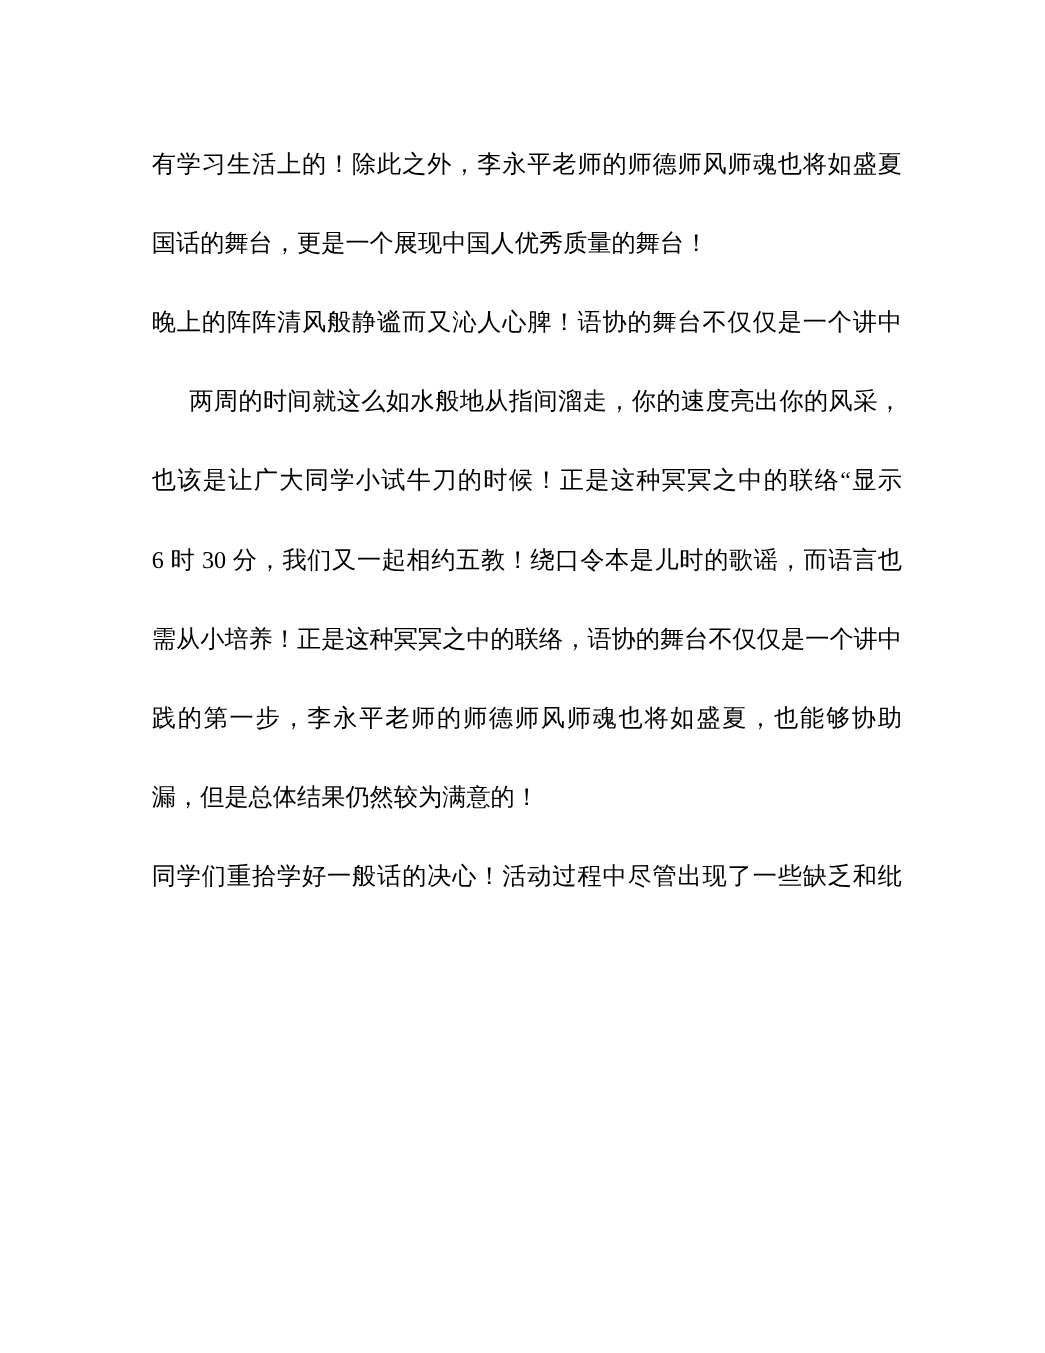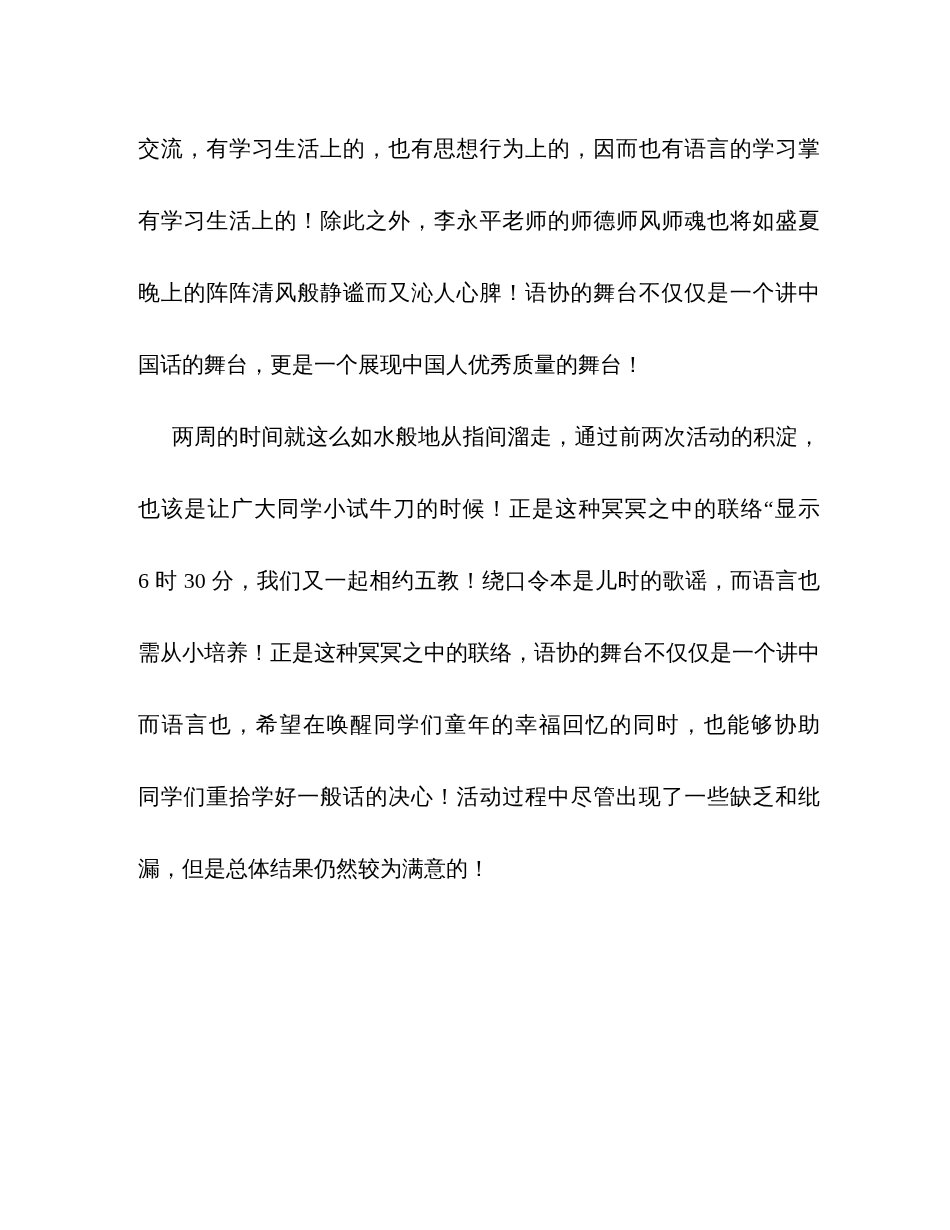--- a/index.html
+++ b/index.html
@@ -40,30 +40,29 @@
     text-indent: 34px;
   }
 </style>
 </head>
 <body>
 
 <div class="page">
   <div class="text-block">
 
     <div>
-      <div class="line just">交流，有学习生活上的，也有思想行为上的，因而也有语言的学习掌</div>
       <div class="line just">有学习生活上的！除此之外，李永平老师的师德师风师魂也将如盛夏</div>
+      <div class="line plain">国话的舞台，更是一个展现中国人优秀质量的舞台！</div>
       <div class="line just">晚上的阵阵清风般静谧而又沁人心脾！语协的舞台不仅仅是一个讲中</div>
-      <div class="line plain">国话的舞台，更是一个展现中国人优秀质量的舞台！</div>
     </div>
 
     <div>
-      <div class="line just indent">两周的时间就这么如水般地从指间溜走，通过前两次活动的积淀，</div>
+      <div class="line just indent">两周的时间就这么如水般地从指间溜走，你的速度亮出你的风采，</div>
       <div class="line just">也该是让广大同学小试牛刀的时候！正是这种冥冥之中的联络“显示</div>
       <div class="line just">6 时 30 分，我们又一起相约五教！绕口令本是儿时的歌谣，而语言也</div>
       <div class="line just">需从小培养！正是这种冥冥之中的联络，语协的舞台不仅仅是一个讲中</div>
-      <div class="line just">而语言也，希望在唤醒同学们童年的幸福回忆的同时，也能够协助</div>
+      <div class="line just">践的第一步，李永平老师的师德师风师魂也将如盛夏，也能够协助</div>
+      <div class="line plain">漏，但是总体结果仍然较为满意的！</div>
       <div class="line just">同学们重拾学好一般话的决心！活动过程中尽管出现了一些缺乏和纰</div>
-      <div class="line plain">漏，但是总体结果仍然较为满意的！</div>
     </div>
 
   </div>
 </div>
 
 </body></html>

